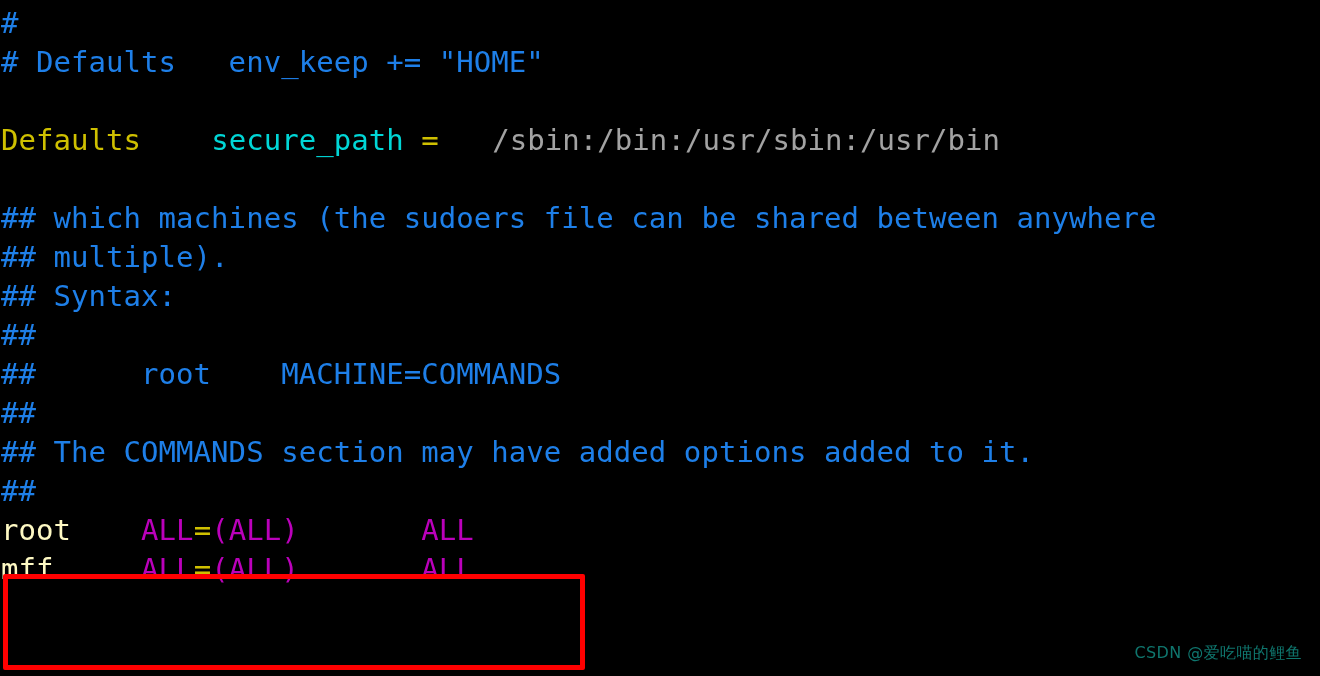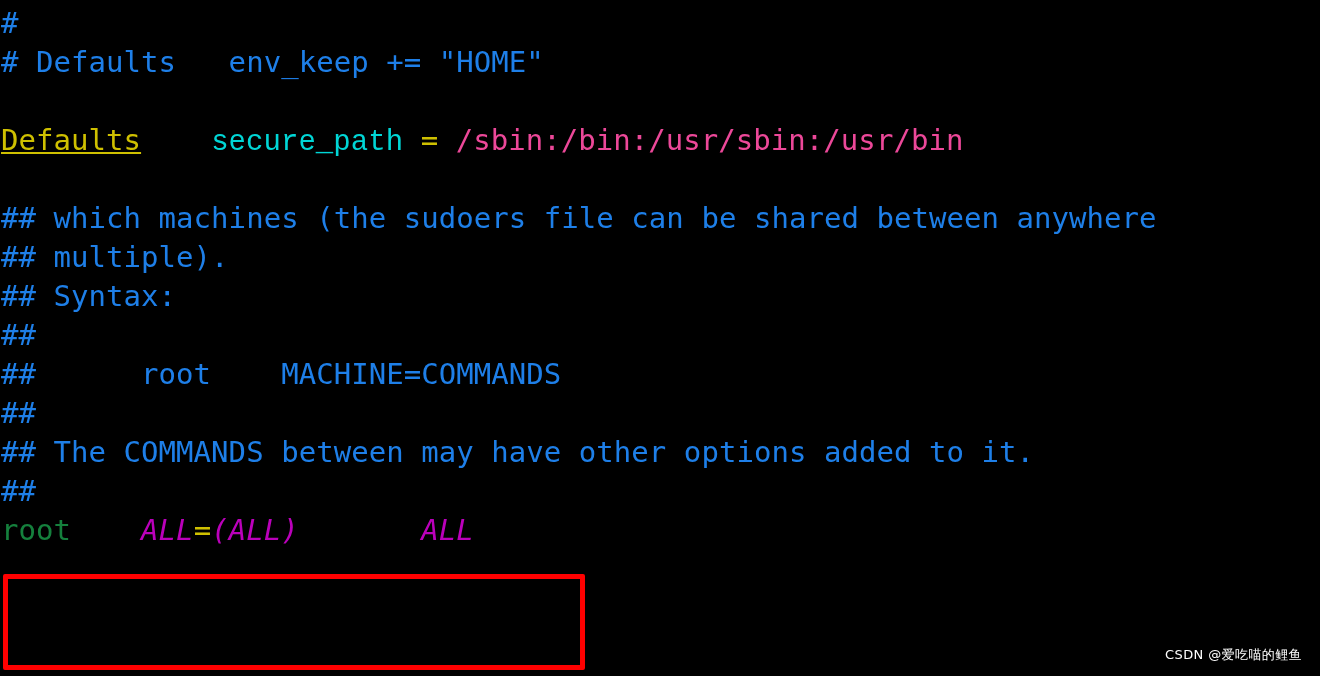--- a/index.html
+++ b/index.html
@@ -26,47 +26,47 @@
   .line {
     height: 39px;
     line-height: 39px;
     font-size: 29px;
     letter-spacing: 0.05px;
     white-space: pre;
     padding-left: 1px;
     font-weight: 400;
   }
   .c-comment   { color: #1e7fe8; }
-  .c-keyword   { color: #cfc000; text-decoration: underline; }
-  .c-param     { color: #00d6d6; font-family: Liberation Mono, monospace; }
-  .c-value     { color: #ec4899; }
+  .c-keyword   { color: #cfc000; }
+  .c-param     { color: #00d6d6; }
+  .c-value     { color: #a3a3a3; margin-left: 36px; }
   .c-op        { color: #cfc000; }
-  .c-user      { color: #15803d; }
-  .c-spec      { color: #bb00bb; font-style: italic; }
+  .c-user      { color: #fef9c3; }
+  .c-spec      { color: #bb00bb; }
   .c-plain     { color: #e8e8e8; }
 
   #highlight-box {
     position: absolute;
     left: 3px;
     top: 574px;
     width: 582px;
     height: 96px;
     border: 5px solid #ff0000;
     box-sizing: border-box;
     pointer-events: none;
     border-radius: 2px;
   }
 
   #watermark {
     position: absolute;
     right: 18px;
     bottom: 12px;
-    color: #ffffff;
+    color: #0f766e;
     font-family: "DejaVu Sans", "Liberation Sans", sans-serif;
-    font-size: 13px;
+    font-size: 16px;
     letter-spacing: 0.4px;
     white-space: pre;
   }
 </style>
 </head>
 <body>
 
 <div id="screen">
 
   <div id="terminal">
@@ -74,22 +74,23 @@
       <div class="line"><span class="c-comment"># Defaults   env_keep += "HOME"</span></div>
       <div class="line"><span class="c-plain"></span></div>
       <div class="line"><span class="c-keyword">Defaults</span><span class="c-plain">    </span><span class="c-param">secure_path</span><span class="c-plain"> </span><span class="c-op">=</span><span class="c-plain"> </span><span class="c-value">/sbin:/bin:/usr/sbin:/usr/bin</span></div>
       <div class="line"><span class="c-plain"></span></div>
       <div class="line"><span class="c-comment">## which machines (the sudoers file can be shared between anywhere</span></div>
       <div class="line"><span class="c-comment">## multiple).</span></div>
       <div class="line"><span class="c-comment">## Syntax:</span></div>
       <div class="line"><span class="c-comment">##</span></div>
       <div class="line"><span class="c-comment">##      root    MACHINE=COMMANDS</span></div>
       <div class="line"><span class="c-comment">##</span></div>
-      <div class="line"><span class="c-comment">## The COMMANDS between may have other options added to it.</span></div>
+      <div class="line"><span class="c-comment">## The COMMANDS section may have added options added to it.</span></div>
       <div class="line"><span class="c-comment">##</span></div>
       <div class="line"><span class="c-user">root</span><span class="c-plain">    </span><span class="c-spec">ALL</span><span class="c-op">=</span><span class="c-spec">(ALL)</span><span class="c-plain">       </span><span class="c-spec">ALL</span></div>
+      <div class="line"><span class="c-user">mff</span><span class="c-plain">     </span><span class="c-spec">ALL</span><span class="c-op">=</span><span class="c-spec">(ALL)</span><span class="c-plain">       </span><span class="c-spec">ALL</span></div>
     </div>
 
   <div id="highlight-box" style="left: 3px; top: 574px; width: 582px; height: 96px; border-color: rgb(255, 0, 0);"></div>
 
   <div id="watermark">CSDN @爱吃喵的鲤鱼</div>
 
 </div>
 
 </body></html>

